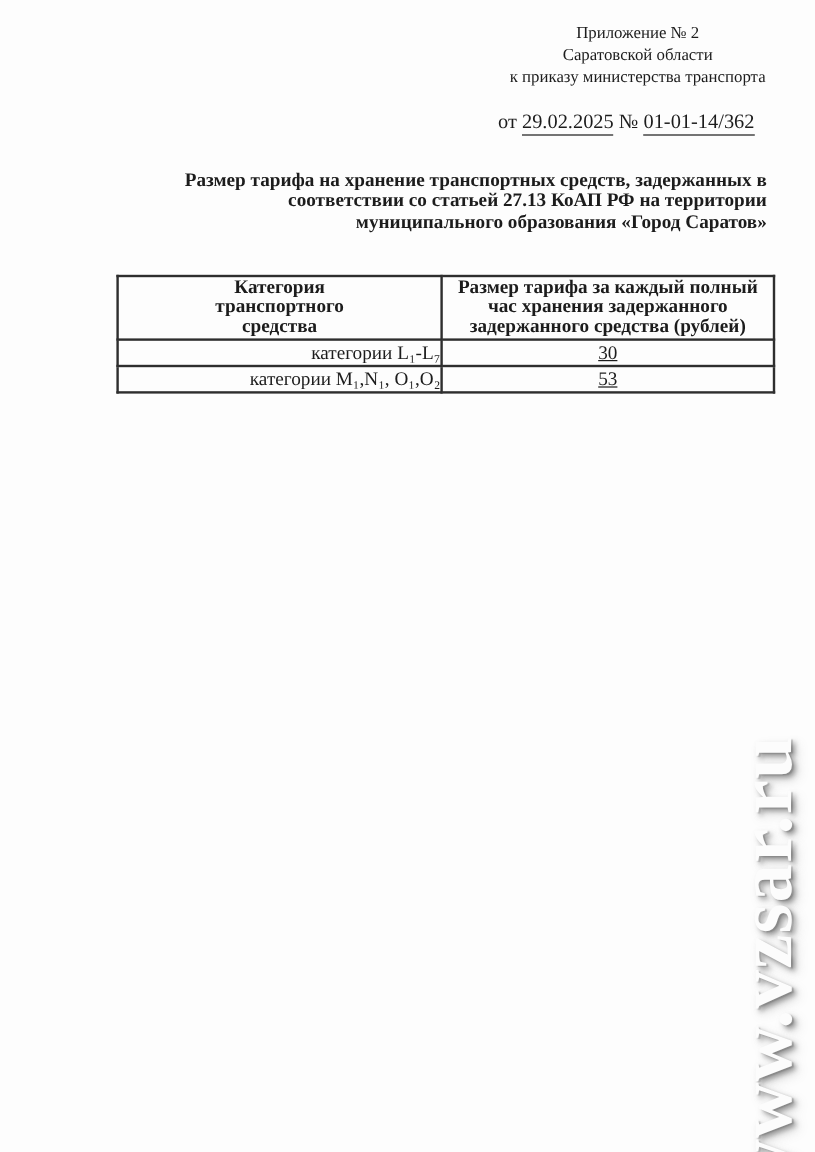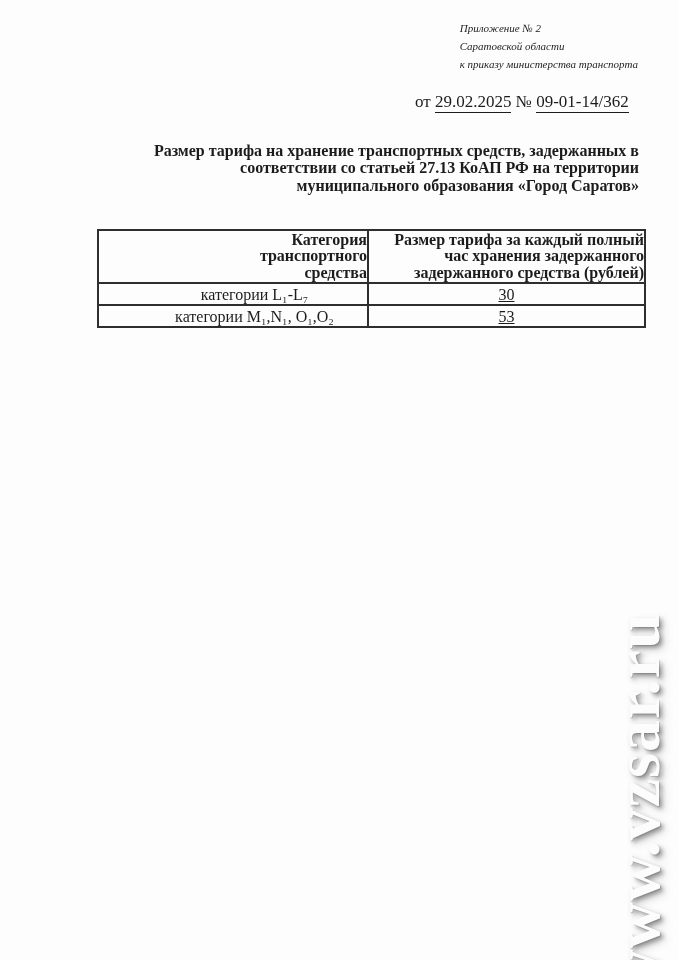--- a/index.html
+++ b/index.html
@@ -17,25 +17,24 @@
     position: absolute;
     inset: 0;
     width: 679px;
     height: 960px;
   }
   
   .header-block {
     position: absolute;
     top: 20px;
     right: 41px;
-    text-align: left;
-    font-size: 11px;
+    text-align: center;
+    font-size: 14px;
     line-height: 17.8px;
     white-space: nowrap;
-    font-style: italic;
   }
   
   .order-ref {
     position: absolute;
     top: 92px;
     left: 415px;
     font-size: 17px;
     white-space: nowrap;
   }
   .order-ref .u {
@@ -64,30 +63,30 @@
   }
   .tariff-table col.c1 { width: 270px; }
   .tariff-table td, .tariff-table th {
     border: 2px solid #2e2e2e;
     padding: 0;
     vertical-align: middle;
     font-size: 16px;
   }
   .tariff-table th {
     font-weight: bold;
-    text-align: right;
+    text-align: center;
     line-height: 16.6px;
     height: 51px;
   }
   .tariff-table td {
     height: 20px;
     line-height: 19px;
   }
   .tariff-table td.cat {
-    text-align: center;
+    text-align: right;
     padding-left: 43px;
   }
   .tariff-table td.val {
     text-align: center;
     text-decoration: underline;
   }
   
   .watermark {
     position: absolute;
     top: 616px;
@@ -117,21 +116,21 @@
 <body>
 
 <div class="page">
 
   <div class="header-block">
     <div>Приложение № 2</div>
     <div>Саратовской области</div>
     <div>к приказу министерства транспорта</div>
   </div>
 
-  <div class="order-ref"><span>от </span><span class="u">29.02.2025</span><span> № </span><span class="u">09-01-14/362</span></div>
+  <div class="order-ref"><span>от </span><span class="u">29.02.2025</span><span> № </span><span class="u">01-01-14/362</span></div>
 
   <div class="doc-title">
     <div>Размер тарифа на хранение транспортных средств, задержанных в</div>
     <div>соответствии со статьей 27.13 КоАП РФ на территории</div>
     <div>муниципального образования «Город Саратов»</div>
   </div>
 
   <table class="tariff-table">
     <colgroup>
         <col class="c1">

